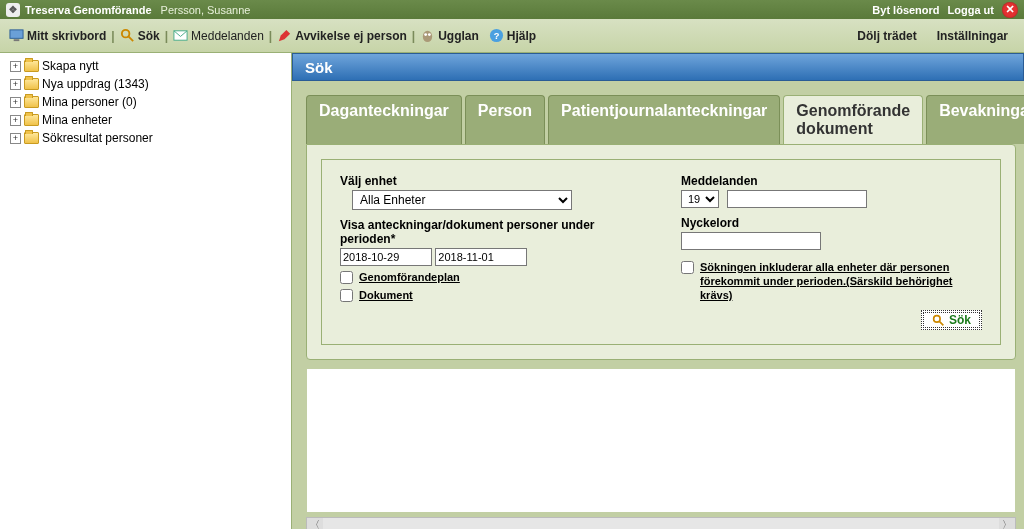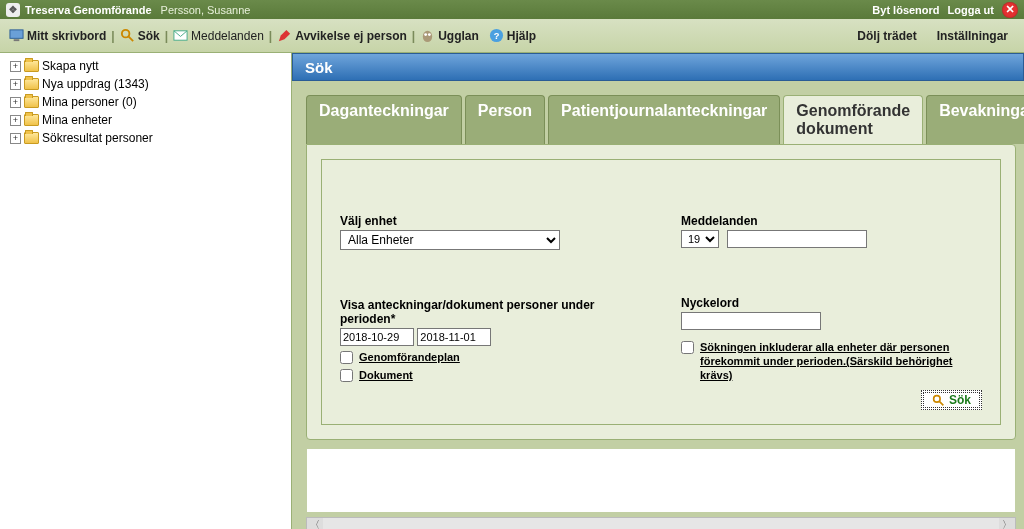--- a/index.html
+++ b/index.html
@@ -33,24 +33,24 @@
   .panel-header { height:28px; background: linear-gradient(#6fa5db,#2e6fb4); color:#fff; font-weight:bold; font-size:15px; display:flex; align-items:center; padding:0 12px; border:1px solid #2a5c95;}
   
   .tabarea { margin:14px 8px 0 14px; }
   .tabs { display:flex; gap:3px; }
   .tab { background:#9aad78; color:#fff; font-size:16px; font-weight:bold; padding:6px 12px; border-radius:4px 4px 0 0; cursor:pointer; border:1px solid #7b8f58; border-bottom:none;}
   .tab.active { background:#e9eedb; color:#333; border:1px solid #9ab075; border-bottom:none;}
   .tabbody { background:#e9eedb; border:1px solid #9ab075; border-radius:0 4px 4px 4px; padding:14px; min-height:210px;}
   
   .formbox { border:1px solid #9ab075; background:#e9eedb; padding:14px 18px 14px 18px; display:flex; gap:40px; }
   .col { flex:1; }
-  .lbl { font-weight:bold; font-size:12px; margin-bottom:2px; display:block;margin-top:40px;}
-  .sel { width: 220px; height:20px; border:1px solid #777; background:#fff; font-size:12px; padding:0 3px;}
+  .lbl { font-weight:bold; font-size:12px; margin-bottom:2px; display:block;}
+  .sel { width: 220px; height:20px; border:1px solid #777; background:#fff; font-size:12px; padding:0 3px;margin-left:12px;}
   .sel-wide { width: 220px; }
-  .date { width:74px; height:18px; border:1px solid #777; font-size:11px; padding:0 2px;}
+  .date { width:92px; height:18px; border:1px solid #777; font-size:11px; padding:0 2px;}
   .pn-pre { width:38px; height:18px; border:1px solid #777; font-size:11px; padding:0 2px; background:#fff;}
   .pn-txt { width:140px; height:18px; border:1px solid #777; font-size:11px; padding:0 2px;}
   .kw { width:140px; height:18px; border:1px solid #777; font-size:11px; padding:0 2px;}
   .chkline { display:flex; align-items:flex-start; gap:6px; margin-top:4px; font-size:11px;text-decoration:underline;}
   .chk { width:13px; height:13px; margin-top:1px;}
   .chklbl { font-weight:bold; line-height:14px;}
   .chklbl.wrap { font-weight:bold; }
   
   .searchbtn-row { text-align:right; margin-top:8px;}
   .searchbtn { display:inline-flex; align-items:center; gap:4px; background:#fff; border:1px dotted #333; padding:2px 10px; font-size:12px; font-weight:bold; color:#1a7a1a; cursor:pointer; outline:1px dotted #333; outline-offset:-3px;}

